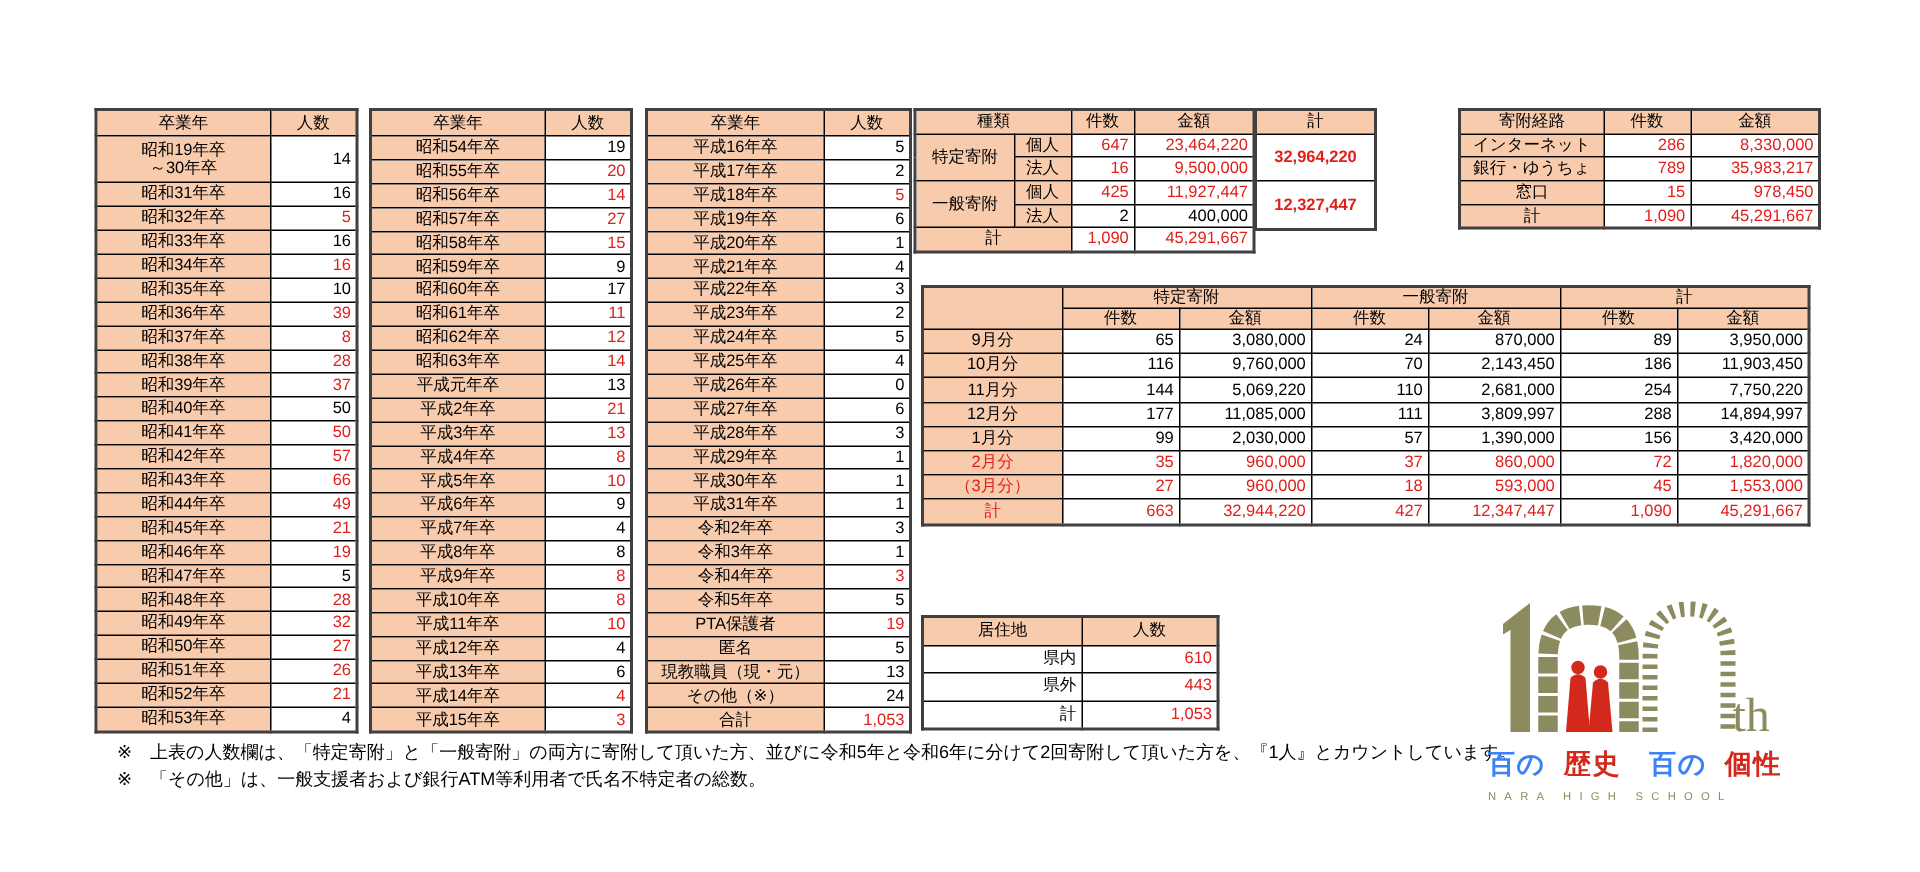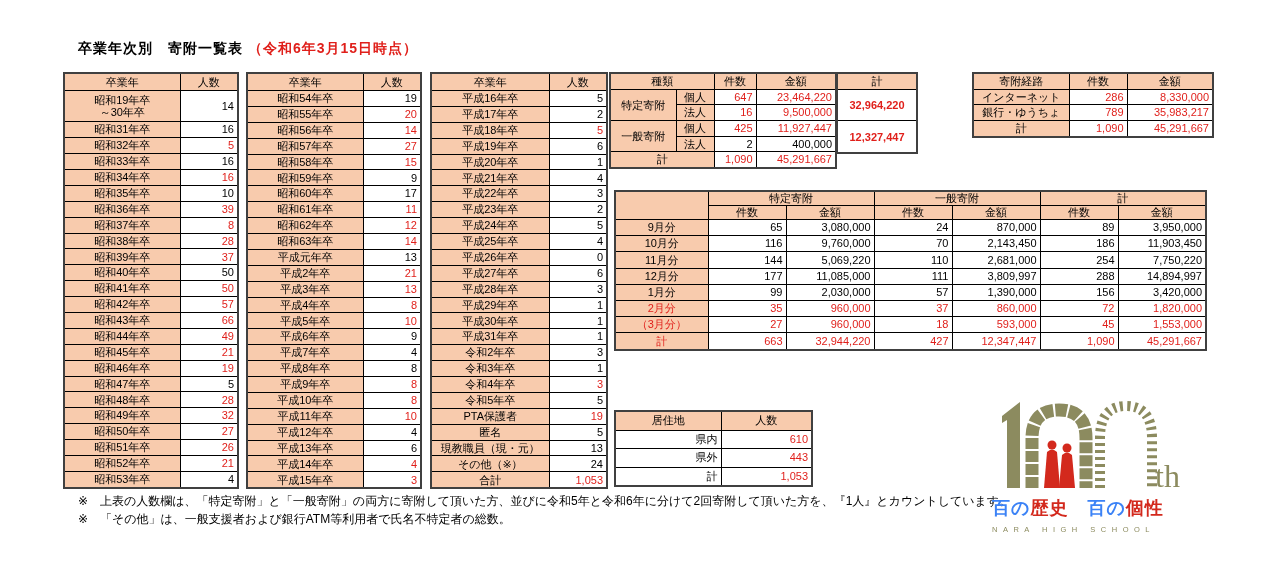--- a/index.html
+++ b/index.html
@@ -33,32 +33,28 @@
   .mtable td{height:15.2px;}
   
   .dtable th{height:17.5px;}
   .dtable td{height:17.5px;}
   
   .footnote{font-size:12px;line-height:18px;white-space:nowrap;}
   .footnote .mark{display:inline-block;width:22px;}
   
   .logo-tagline{font-size:18px;font-weight:bold;letter-spacing:1px;white-space:nowrap;}
   .logo-tagline .olive{color:#3b82f6;}
-  .logo-tagline .lred{color:#d3291d;}
+  .logo-tagline .lred{color:#d3291d;margin-left:12px;}
   .logo-school{font-size:7.5px;letter-spacing:5.5px;color:#8c8b5f;margin-top:5px;white-space:nowrap;}
 </style>
 </head>
 <body>
 
 <div class="page">
 
-  <div class="abs title" style="left:78px;top:40px;">
-    <span>卒業年次別　寄附一覧表</span>
-    <span class="red">（令和6年3月15日時点）</span>
-  </div>
 
   <table class="abs ytable" id="ytable-1" style="left:63px;top:72px;">
     <colgroup>
         <col style="width:116px">
         <col style="width:58px">
       </colgroup>
     <thead>
         <tr>
       <th>卒業年</th>
       <th>人数</th>
@@ -471,20 +467,25 @@
     <tbody>
         <tr>
           <td class="center fill">インターネット</td>
           <td class="num red">286</td>
           <td class="num red">8,330,000</td>
         </tr>
         <tr>
           <td class="center fill">銀行・ゆうちょ</td>
           <td class="num red">789</td>
           <td class="num red">35,983,217</td>
+        </tr>
+        <tr>
+          <td class="center fill">窓口</td>
+          <td class="num red">15</td>
+          <td class="num red">978,450</td>
         </tr>
         <tr>
           <td class="center fill">計</td>
           <td class="num red">1,090</td>
           <td class="num red">45,291,667</td>
         </tr>
       </tbody>
   </table>
 
   <table class="abs mtable" id="monthly" style="left:614px;top:190px;">

